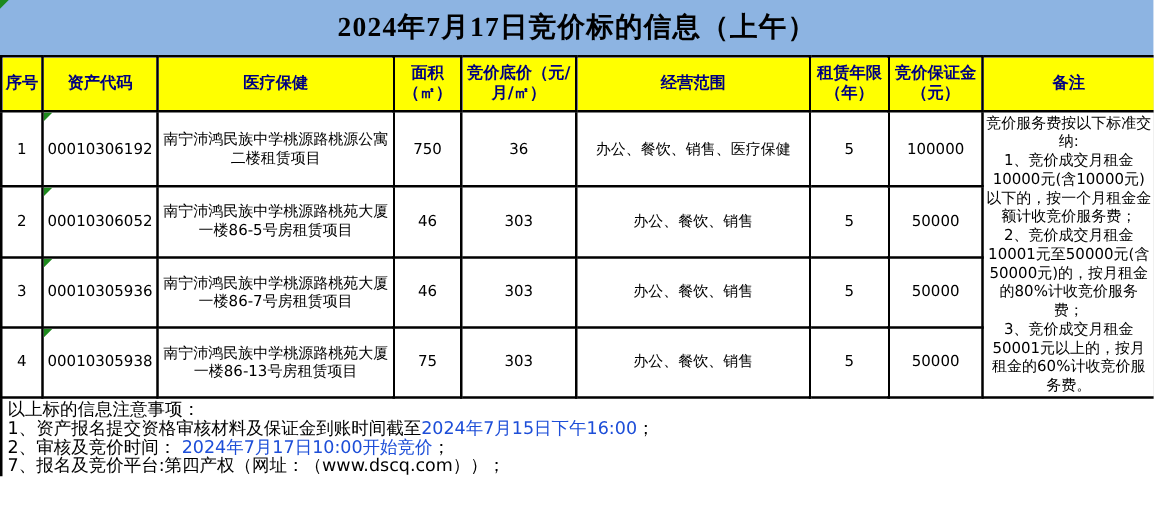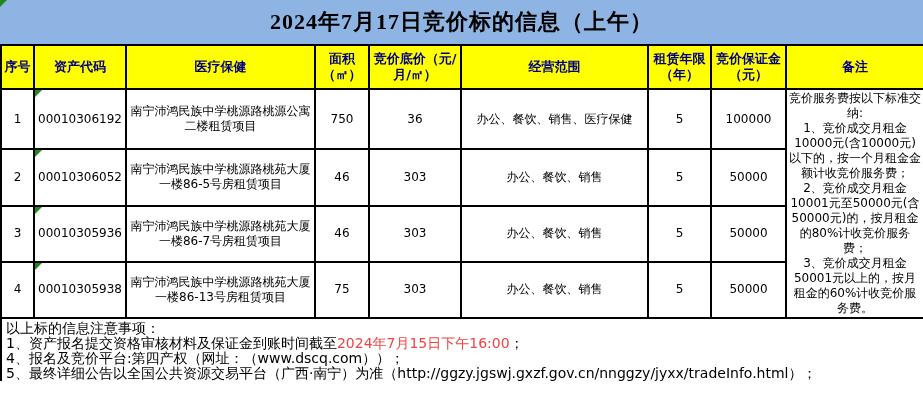--- a/index.html
+++ b/index.html
@@ -68,21 +68,21 @@
   .remark-line { text-align:center; }
   
   .notes {
     border-left:2px solid #000;
     padding:2px 0 0 4px;
     font-size:14px;
     line-height:15px;
     color:#000;
   }
   .note-line { white-space:nowrap; }
-  .red { color:#ef4444; }
+  .red { color:#1d4ed8; }
 </style>
 </head>
 <body>
 
 <div class="sheet">
 
   <div class="title-bar">
     <span class="tri"></span>
     <span class="title-text">2024年7月17日竞价标的信息（上午）</span>
   </div>
@@ -160,18 +160,18 @@
       <td>办公、餐饮、销售</td>
       <td>5</td>
       <td>50000</td>
     </tr>
   </tbody>
     </table>
 
   <div class="notes">
     <div class="note-line">以上标的信息注意事项：</div>
     <div class="note-line"><span>1、资产报名提交资格审核材料及保证金到账时间截至</span><span class="red">2024年7月15日下午16:00</span><span>；</span></div>
-    <div class="note-line">4、报名及竞价平台:第四产权（网址：（www.dscq.com））；</div>
-    <div class="note-line">5、最终详细公告以全国公共资源交易平台（广西·南宁）为准（http://ggzy.jgswj.gxzf.gov.cn/nnggzy/jyxx/tradeInfo.html）；</div>
+    <div class="note-line"><span>2、审核及竞价时间： </span><span class="red">2024年7月17日10:00开始竞价</span><span>；</span></div>
+    <div class="note-line">7、报名及竞价平台:第四产权（网址：（www.dscq.com））；</div>
 
   </div>
 
 </div>
 
 </body></html>

